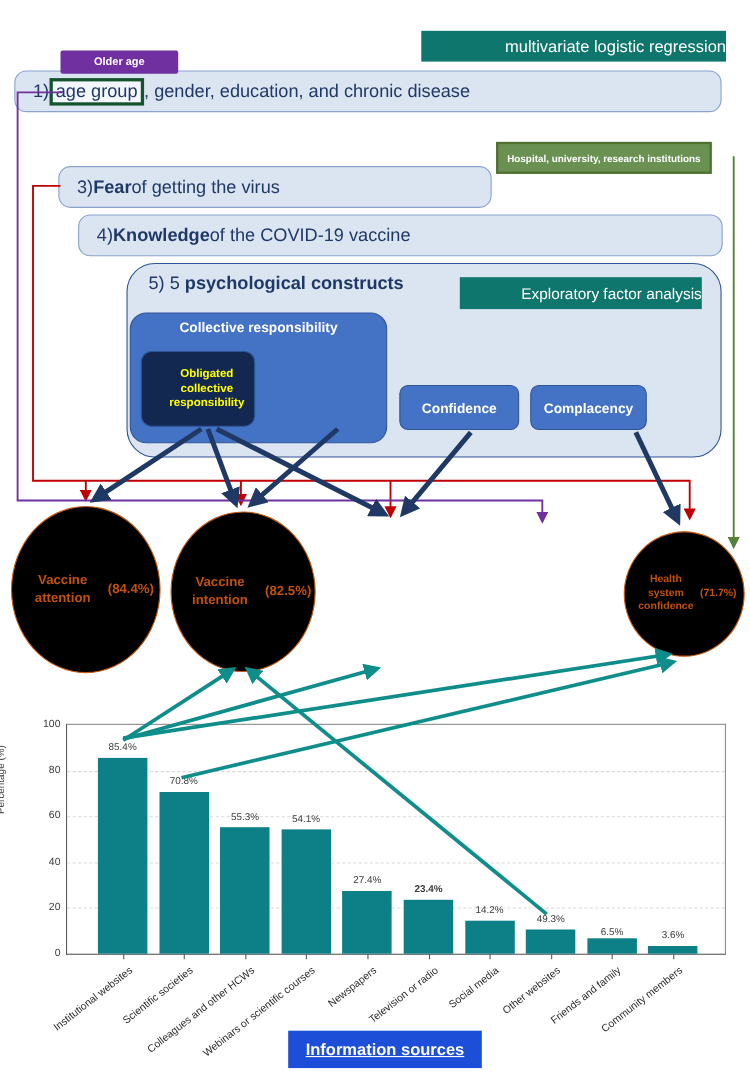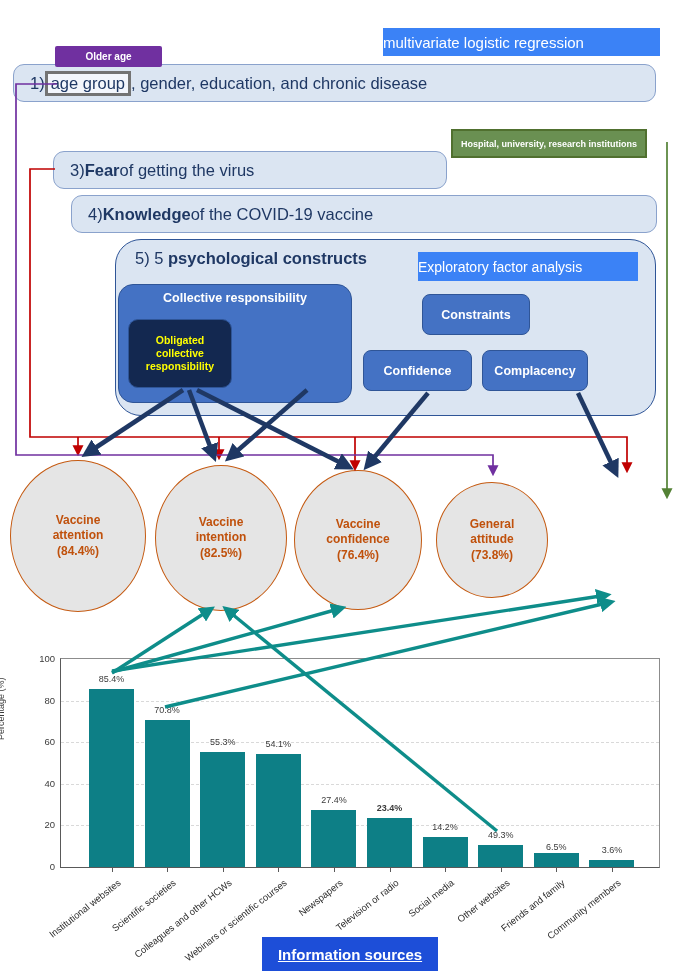--- a/index.html
+++ b/index.html
@@ -2,31 +2,31 @@
 <html><head>
 <meta charset="utf-8">
 <style>
   html,body{margin:0;padding:0;background:#fff;}
   #canvas{position:relative;width:682px;height:978px;background:#fff;overflow:hidden;
           font-family:"Liberation Sans", sans-serif;}
   .abs{position:absolute;box-sizing:border-box;}
   .flowbox{background:#dbe5f2;border:1.5px solid #8aa2cc;border-radius:11px;
            color:#1f3864;font-size:16.5px;display:flex;align-items:center;z-index:5;}
   .flowbox .pad{padding-left:16px;}
-  .blackbox{background:#3b82f6;color:#fff;display:flex;align-items:center;justify-content:flex-start;z-index:20;}
+  .blackbox{background:#0f766e;color:#fff;display:flex;align-items:center;justify-content:flex-end;z-index:20;}
   .midblue{background:#4472c4;border:1px solid #2f5597;border-radius:8px;color:#fff;
            font-weight:bold;font-size:12.5px;display:flex;align-items:center;justify-content:center;
            text-align:center;z-index:8;}
   .darknavy{background:#132850;border:1px solid #2f5597;border-radius:10px;color:#ffff00;
             font-weight:bold;font-size:10.5px;display:flex;align-items:center;justify-content:center;
             text-align:center;line-height:1.25;z-index:9;}
-  .circle{background:#e5e5e5;border:1.5px solid #c55a11;border-radius:50%;
-          color:#c0510c;font-weight:bold;display:flex;flex-direction:column;
+  .circle{background:#000000;border:1.5px solid #c55a11;border-radius:50%;
+          color:#c0510c;font-weight:bold;display:flex;flex-direction:row;
           align-items:center;justify-content:center;text-align:center;line-height:1.3;z-index:6;}
-  .hl-purple{border:3px solid #737373;padding:0 3px;background:#f3f6fc;}
+  .hl-purple{border:3px solid #14532d;padding:0 3px;background:#f3f6fc;}
   .hl-green{border:2.5px solid #538135;padding:0 3px;}
   .ann{color:#fff;font-weight:bold;display:flex;align-items:center;justify-content:center;
        text-align:center;z-index:22;}
   #arrow-layer{position:absolute;left:0;top:0;width:682px;height:978px;z-index:50;pointer-events:none;}
   
   #plot{position:absolute;left:60px;top:658px;width:598px;height:208px;
         border:1px solid #8c8c8c;border-left:1.5px solid #595959;border-bottom:1.5px solid #595959;
         z-index:10;background:#fff;}
   .gridline{position:absolute;left:0;width:100%;border-top:1px dashed #d9d9d9;height:0;}
   .bar{position:absolute;bottom:0;background:#0d7f86;}
@@ -86,52 +86,45 @@
 
   <div class="abs blackbox" style="left:418px;top:252px;width:220px;height:29px;font-size:14px;">
     <span>Exploratory factor analysis</span>
   </div>
 
   <div class="abs" style="left:118px;top:284px;width:234px;height:119px;background:#4472c4;
        border:1px solid #2f5597;border-radius:15px;z-index:7;">
     <div style="color:#fff;font-weight:bold;font-size:12.5px;text-align:center;margin-top:6px;">Collective responsibility</div>
   </div>
 
-  <div class="abs darknavy" style="left:128px;top:319px;width:104px;height:69px;">
+  <div class="abs darknavy" style="left:128px;top:319px;width:104px;height:69px;justify-content:flex-end;">
     <span style="width:86px;">Obligated collective responsibility</span>
   </div>
 
 
-  <div class="abs midblue" style="left:422px;top:294px;width:108px;height:41px;">
-    <span>Constraints</span>
-  </div>
 
   <div class="abs midblue" style="left:482px;top:350px;width:106px;height:41px;">
     <span>Complacency</span>
   </div>
 
   <div class="abs midblue" style="left:363px;top:350px;width:109px;height:41px;">
     <span>Confidence</span>
   </div>
 
   <div class="abs circle" style="left:10px;top:460px;width:136px;height:152px;font-size:12px;">
     <div style="width:82px;">Vaccine attention</div>
     <div>(84.4%)</div>
   </div>
   <div class="abs circle" style="left:155px;top:465px;width:132px;height:146px;font-size:12px;">
     <div style="width:82px;">Vaccine intention</div>
     <div>(82.5%)</div>
   </div>
-  <div class="abs circle" style="left:294px;top:470px;width:128px;height:140px;font-size:12px;">
-    <div style="width:86px;">Vaccine confidence</div>
-    <div>(76.4%)</div>
-  </div>
-  <div class="abs circle" style="left:436px;top:482px;width:112px;height:116px;font-size:12px;">
-    <div style="width:70px;">General attitude</div>
-    <div>(73.8%)</div>
+  <div class="abs circle" style="left:567px;top:483px;width:110px;height:114px;font-size:9.5px;">
+    <div style="width:62px;">Health system confidence</div>
+    <div>(71.7%)</div>
   </div>
 
   <div id="ylabel">Percentage (%)</div>
   <div id="plot">
       <div class="ytick" style="left: -30px; width: 24px; top: 202px;">0</div>
       <div class="gridline" style="top: 166.4px;"></div>
       <div class="ytick" style="left: -30px; width: 24px; top: 160.4px;">20</div>
       <div class="gridline" style="top: 124.8px;"></div>
       <div class="ytick" style="left: -30px; width: 24px; top: 118.8px;">40</div>
       <div class="gridline" style="top: 83.2px;"></div>

